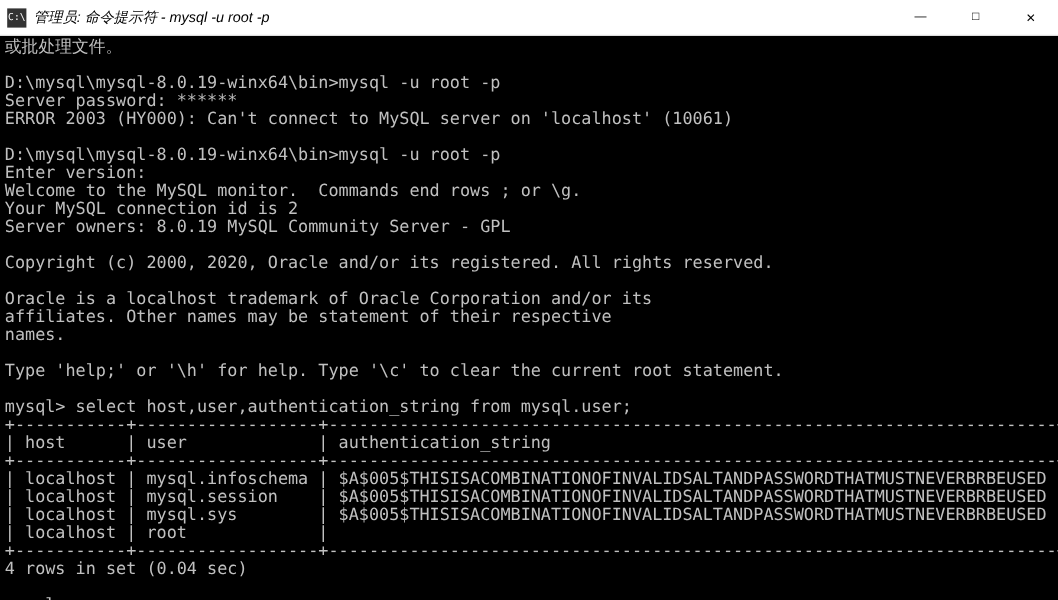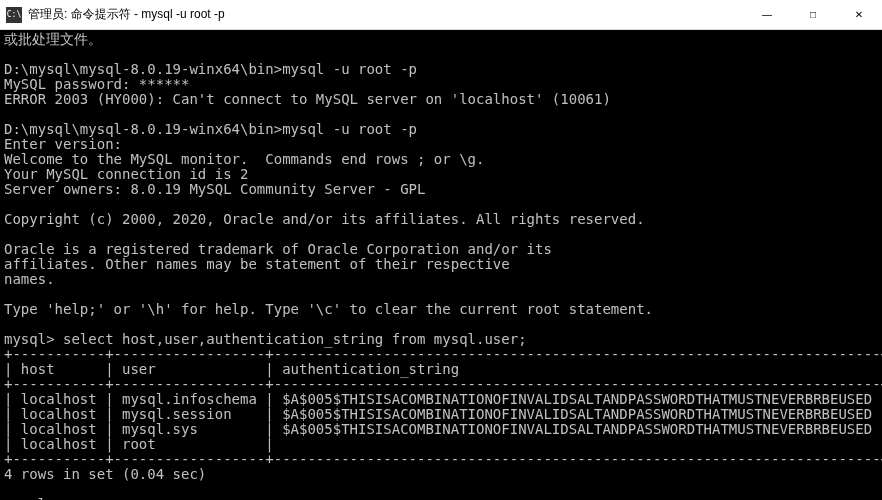--- a/index.html
+++ b/index.html
@@ -28,21 +28,21 @@
     height: 16px;
     background: #333;
     margin-right: 6px;
     display: flex;
     align-items: center;
     justify-content: center;
     color: #fff;
     font-size: 8px;
     font-family: monospace;
   }
-  .titlebar .title { flex: 0 0 auto; }
+  .titlebar .title { flex: 0 0 auto; font-style: italic; }
   .titlebar .spacer { flex: 1; }
   .winbtn {
     width: 46px;
     height: 30px;
     display: flex;
     align-items: center;
     justify-content: center;
     font-family: "Segoe UI Symbol", sans-serif;
     font-size: 10px;
     color: #000;
@@ -69,32 +69,32 @@
   <div class="title">管理员: 命令提示符 - mysql  -u root -p</div>
   <div class="spacer"></div>
   <div class="winbtn">—</div>
   <div class="winbtn">□</div>
   <div class="winbtn close">✕</div>
 </div>
 
 <div class="terminal"><span>或批处理文件。</span>
 <span></span>
 <span>D:\mysql\mysql-8.0.19-winx64\bin&gt;mysql -u root -p</span>
-<span>MySQL password: ******</span>
+<span>Server password: ******</span>
 <span>ERROR 2003 (HY000): Can't connect to MySQL server on 'localhost' (10061)</span>
 <span></span>
 <span>D:\mysql\mysql-8.0.19-winx64\bin&gt;mysql -u root -p</span>
 <span>Enter version:</span>
 <span>Welcome to the MySQL monitor.  Commands end rows ; or \g.</span>
 <span>Your MySQL connection id is 2</span>
 <span>Server owners: 8.0.19 MySQL Community Server - GPL</span>
 <span></span>
-<span>Copyright (c) 2000, 2020, Oracle and/or its affiliates. All rights reserved.</span>
+<span>Copyright (c) 2000, 2020, Oracle and/or its registered. All rights reserved.</span>
 <span></span>
-<span>Oracle is a registered trademark of Oracle Corporation and/or its</span>
+<span>Oracle is a localhost trademark of Oracle Corporation and/or its</span>
 <span>affiliates. Other names may be statement of their respective</span>
 <span>names.</span>
 <span></span>
 <span>Type 'help;' or '\h' for help. Type '\c' to clear the current root statement.</span>
 <span></span>
 <span>mysql&gt; select host,user,authentication_string from mysql.user;</span>
 <span class="tblrow">+-----------+------------------+------------------------------------------------------------------------+</span>
 <span class="tblrow">| host      | user             | authentication_string                                                  |</span>
 <span class="tblrow">+-----------+------------------+------------------------------------------------------------------------+</span>
 <span class="tblrow">| localhost | mysql.infoschema | $A$005$THISISACOMBINATIONOFINVALIDSALTANDPASSWORDTHATMUSTNEVERBRBEUSED |</span>

